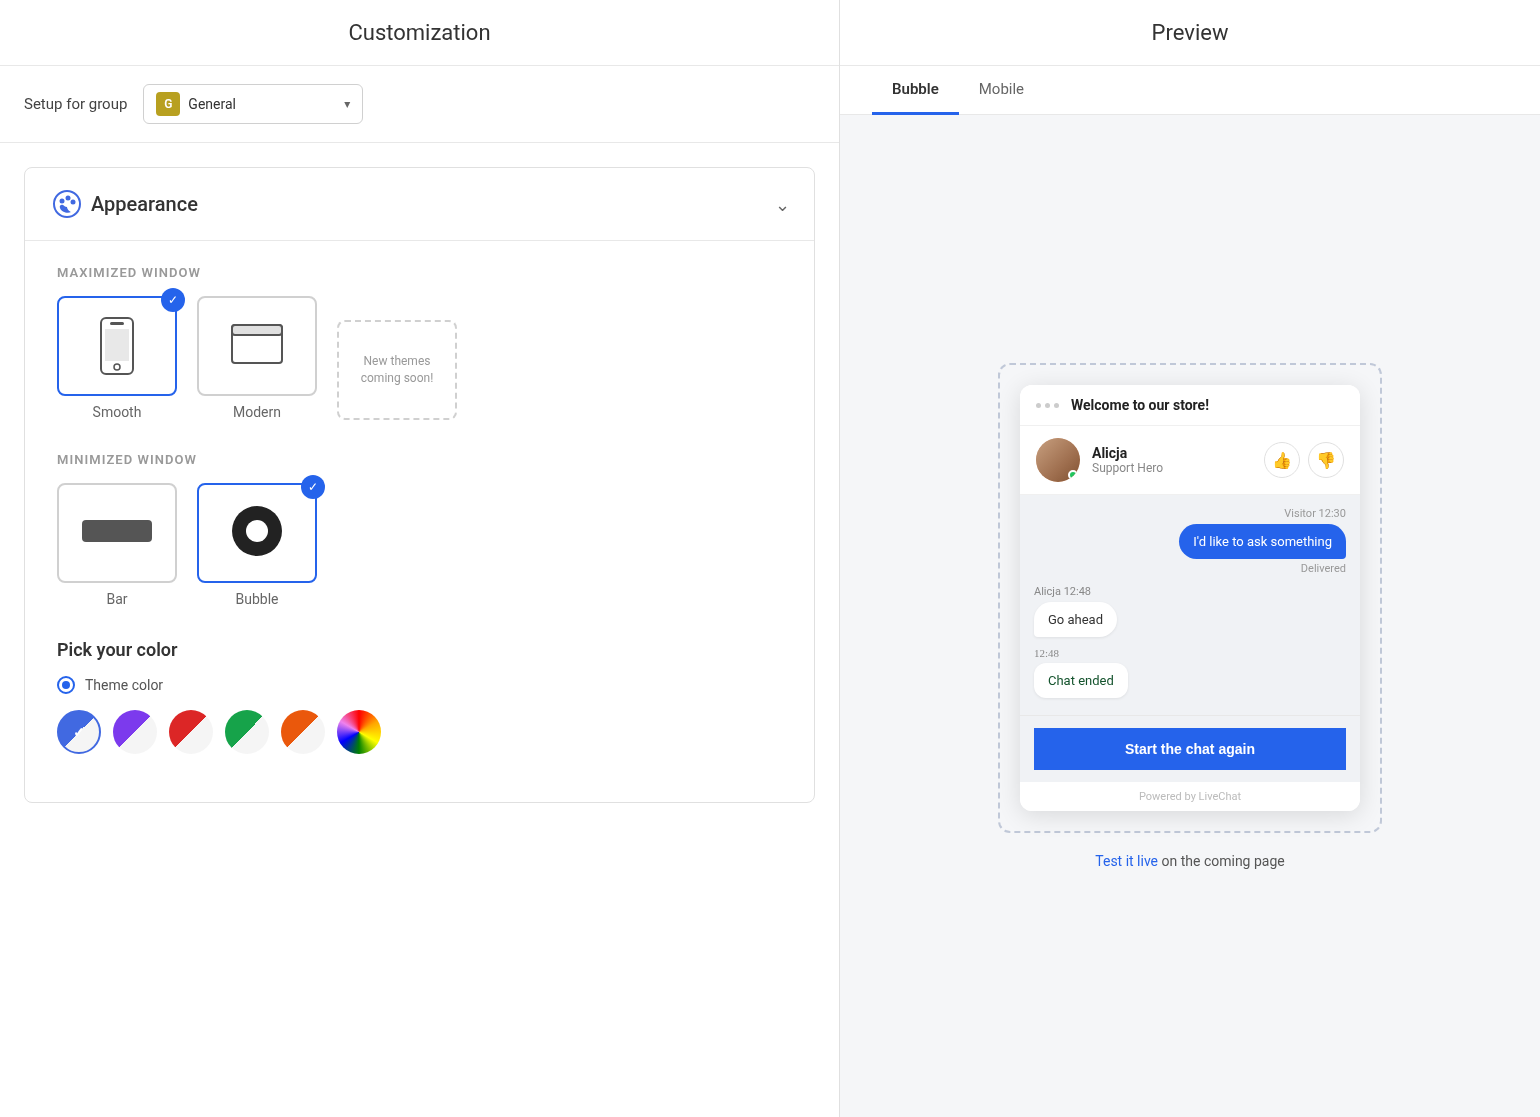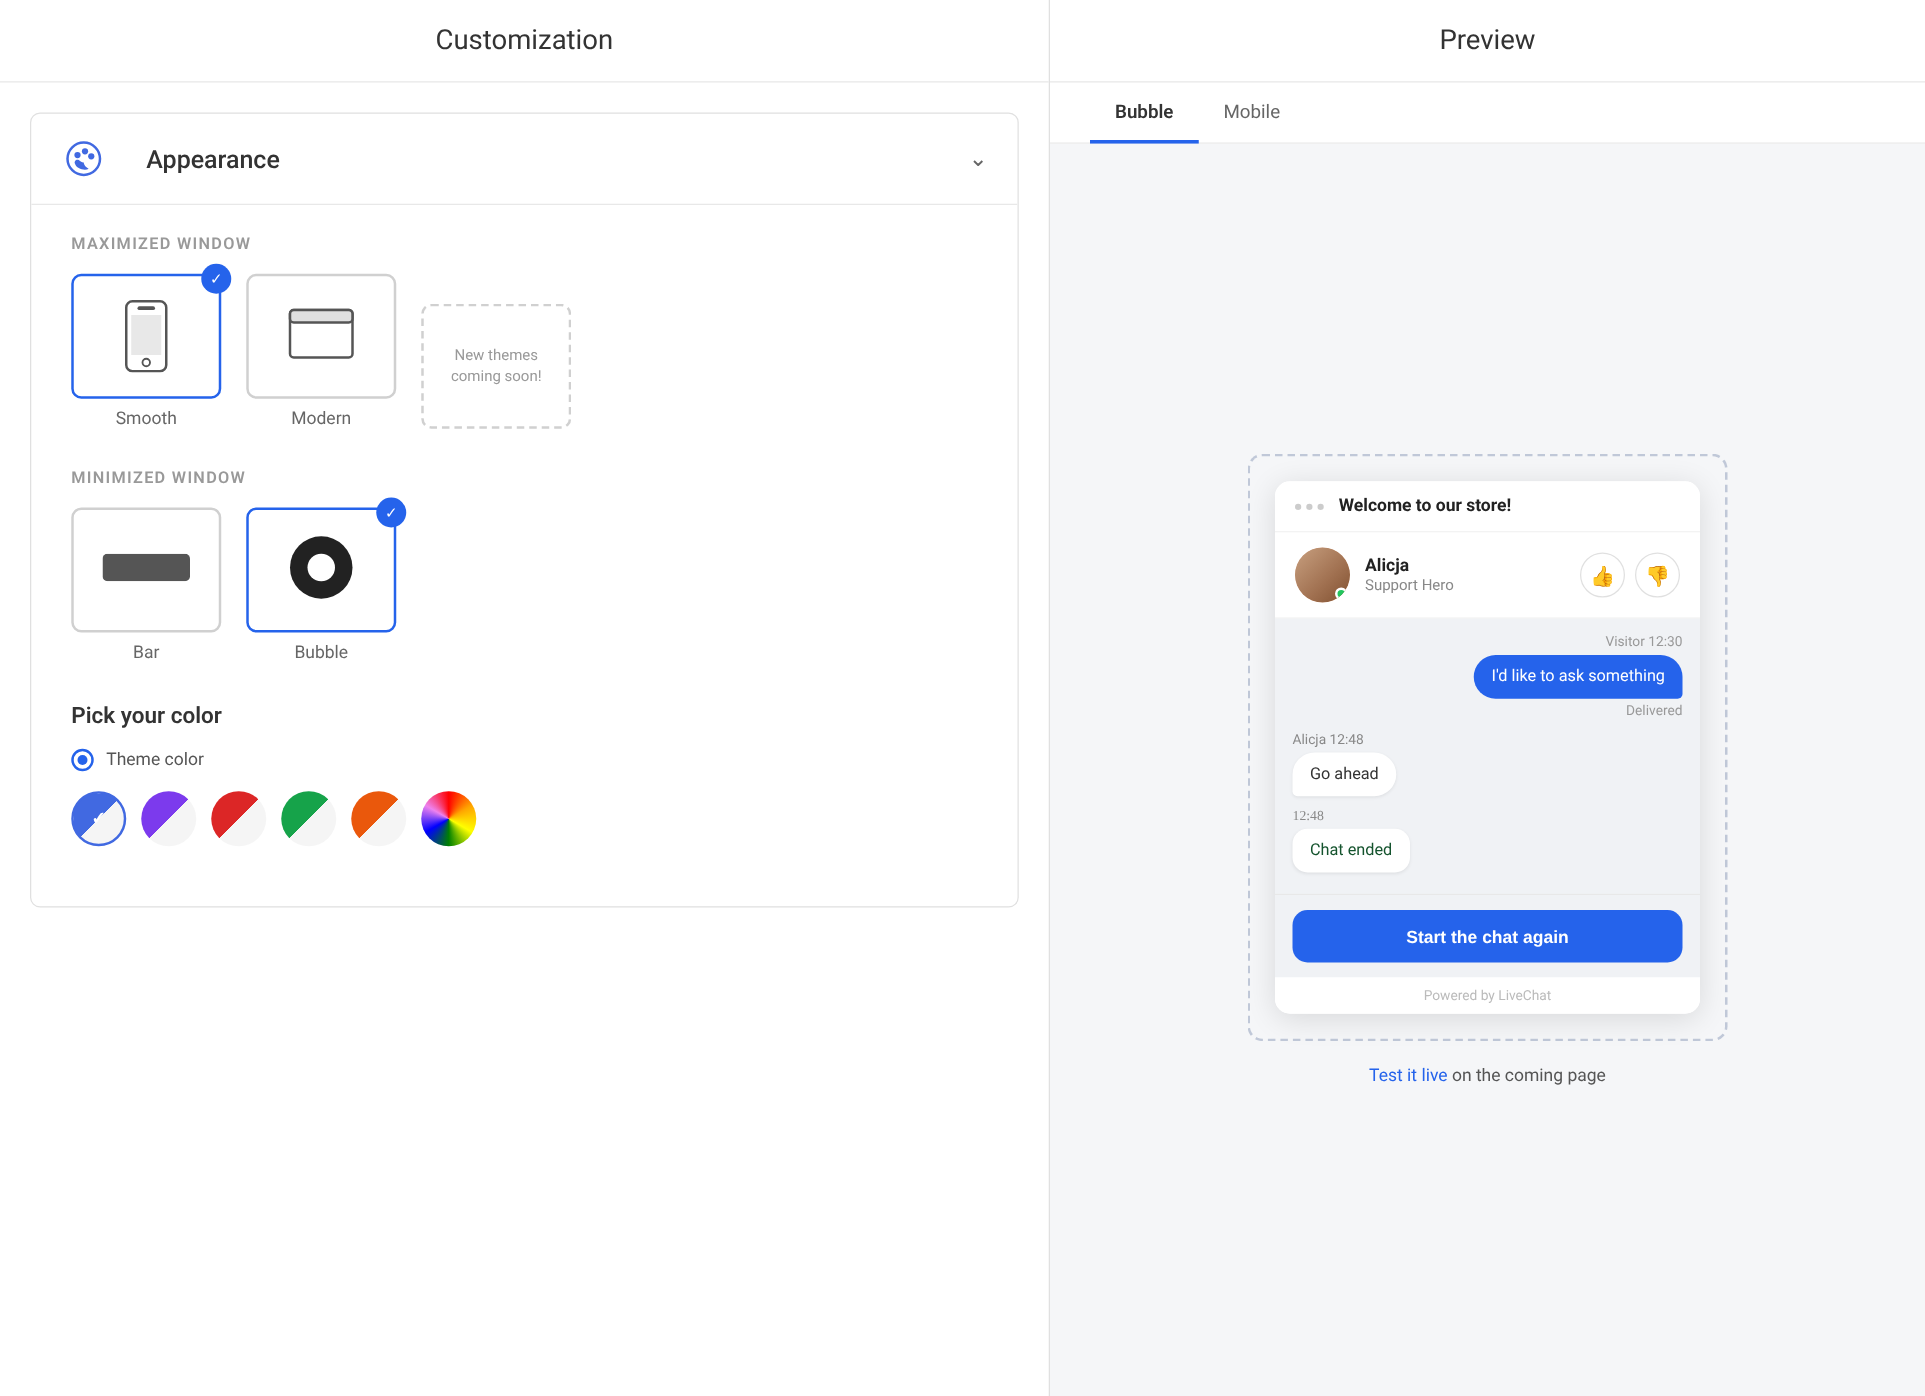--- a/index.html
+++ b/index.html
@@ -13,21 +13,21 @@
     .group-select { display: flex; align-items: center; gap: 8px; border: 1px solid #d0d0d0; border-radius: 6px; padding: 7px 12px; min-width: 220px; cursor: pointer; background: #fff; }
     .group-avatar { width: 24px; height: 24px; background: #b8a020; border-radius: 4px; display: flex; align-items: center; justify-content: center; color: #fff; font-size: 12px; font-weight: 600; }
     .group-name { flex: 1; font-size: 14px; color: #333; }
     .group-chevron { color: #666; font-size: 12px; }
 
     .left-content { flex: 1; overflow-y: auto; padding: 24px; }
 
     
     .appearance-card { border: 1px solid #e0e0e0; border-radius: 8px; overflow: hidden; }
     .appearance-header { display: flex; align-items: center; justify-content: space-between; padding: 18px 24px; cursor: pointer; }
-    .appearance-header-left { display: flex; align-items: center; gap: 32px; }
+    .appearance-header-left { display: flex; align-items: center; gap: 6px; }
     .palette-icon { width: 36px; height: 36px; display: flex; align-items: center; justify-content: center; }
     .appearance-title { font-size: 20px; color: #333; font-weight: 500; }
     .chevron-down { color: #666; font-size: 18px; }
     .appearance-body { padding: 24px 32px; border-top: 1px solid #e8e8e8; }
 
     .section-label { font-size: 13px; font-weight: 600; color: #999; letter-spacing: 0.08em; margin-bottom: 16px; }
     .theme-options { display: flex; gap: 20px; margin-bottom: 32px; align-items: flex-end; }
     .theme-option { display: flex; flex-direction: column; align-items: center; gap: 8px; }
     .theme-box { width: 120px; height: 100px; border: 2px solid #d0d0d0; border-radius: 8px; display: flex; align-items: center; justify-content: center; position: relative; cursor: pointer; background: #fff; }
     .theme-box.selected { border: 2px solid #2563eb; }
@@ -85,32 +85,40 @@
     .msg-bubble-visitor { background: #2563eb; color: #fff; padding: 10px 14px; border-radius: 18px 18px 4px 18px; font-size: 13px; max-width: 220px; }
     .msg-delivered { font-size: 11px; color: #999; margin-top: 3px; }
     .msg-agent { display: flex; flex-direction: column; align-items: flex-start; }
     .msg-agent-time { font-size: 11px; color: #888; margin-bottom: 4px; }
     .msg-bubble-agent { background: #fff; color: #333; padding: 10px 14px; border-radius: 18px 18px 18px 4px; font-size: 13px; max-width: 220px; box-shadow: 0 1px 3px rgba(0,0,0,0.08); }
     .msg-system { display: flex; flex-direction: column; align-items: flex-start; }
     .msg-system-time { font-size: 11px; color: #888; margin-bottom: 4px; font-family: Liberation Serif, serif; }
     .msg-bubble-system { background: #fff; color: #14532d; padding: 10px 14px; border-radius: 12px; font-size: 13px; box-shadow: 0 1px 3px rgba(0,0,0,0.08); }
 
     .chat-cta { padding: 12px 14px; background: #f0f2f5; border-top: 1px solid #e8e8e8; }
-    .start-chat-btn { width: 100%; padding: 13px; background: #2563eb; color: #fff; border: none; border-radius: 12px; font-size: 14px; font-weight: 700; cursor: pointer; }
+    .start-chat-btn { width: 100%; padding: 13px; background: #2563eb; color: #fff; border: none; border-radius: 0; font-size: 14px; font-weight: 700; cursor: pointer; }
     .chat-footer { padding: 8px; text-align: center; font-size: 11px; color: #bbb; background: #fff; }
 
     .preview-test-link { margin-top: 20px; font-size: 14px; color: #555; }
     .preview-test-link a { color: #2563eb; text-decoration: none; }
   </style>
 </head>
 <body>
 
 <div class="left-panel">
   <div class="left-header">Customization</div>
 
+  <div class="setup-bar">
+    <span class="setup-label">Setup for group</span>
+    <div class="group-select">
+      <div class="group-avatar">G</div>
+      <span class="group-name">General</span>
+      <span class="group-chevron">▾</span>
+    </div>
+  </div>
 
   <div class="left-content">
     <div class="appearance-card">
       <div class="appearance-header">
         <div class="appearance-header-left">
           <div class="palette-icon">
             <svg width="32" height="32" viewBox="0 0 32 32" fill="none" xmlns="http://www.w3.org/2000/svg">
               <circle cx="16" cy="16" r="13" stroke="#4169e1" stroke-width="2" fill="none"></circle>
               <circle cx="11" cy="13" r="2.5" fill="#4169e1"></circle>
               <circle cx="17" cy="10" r="2.5" fill="#4169e1"></circle>

